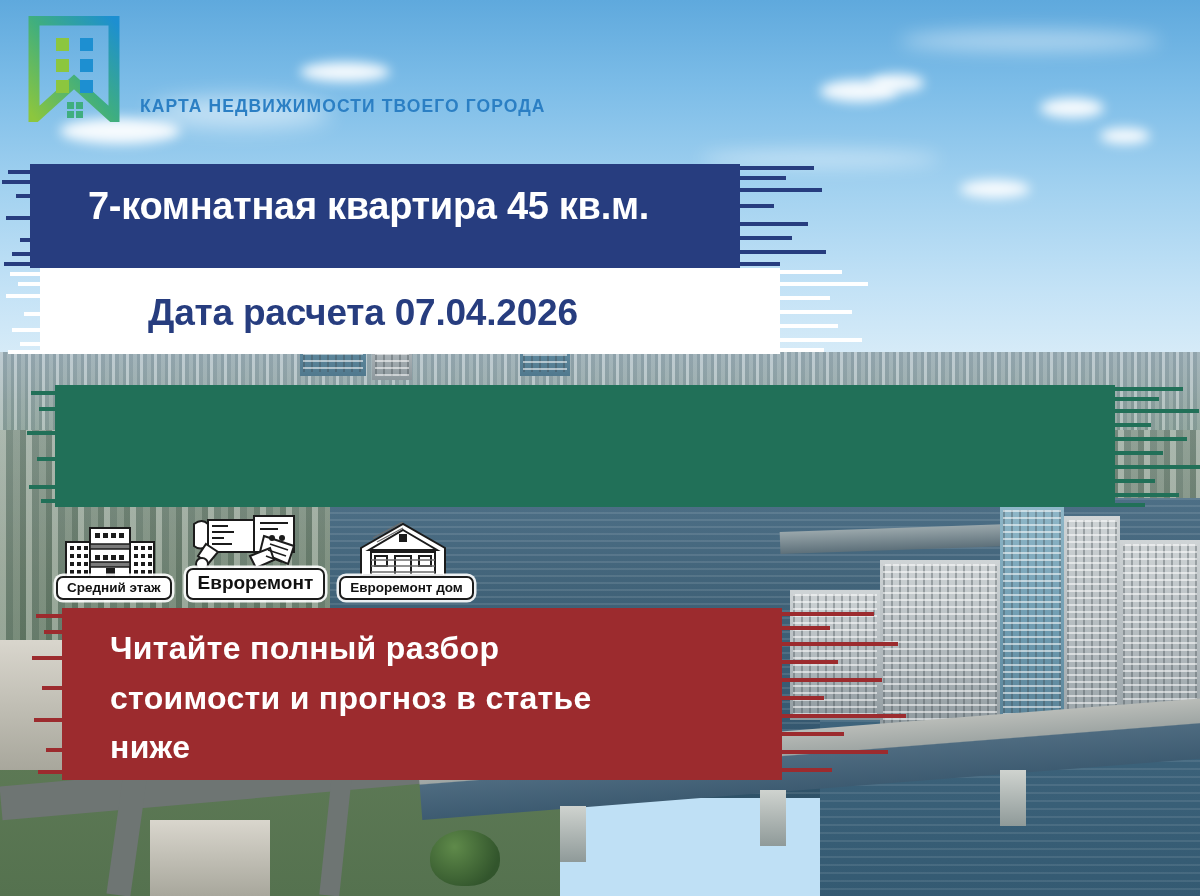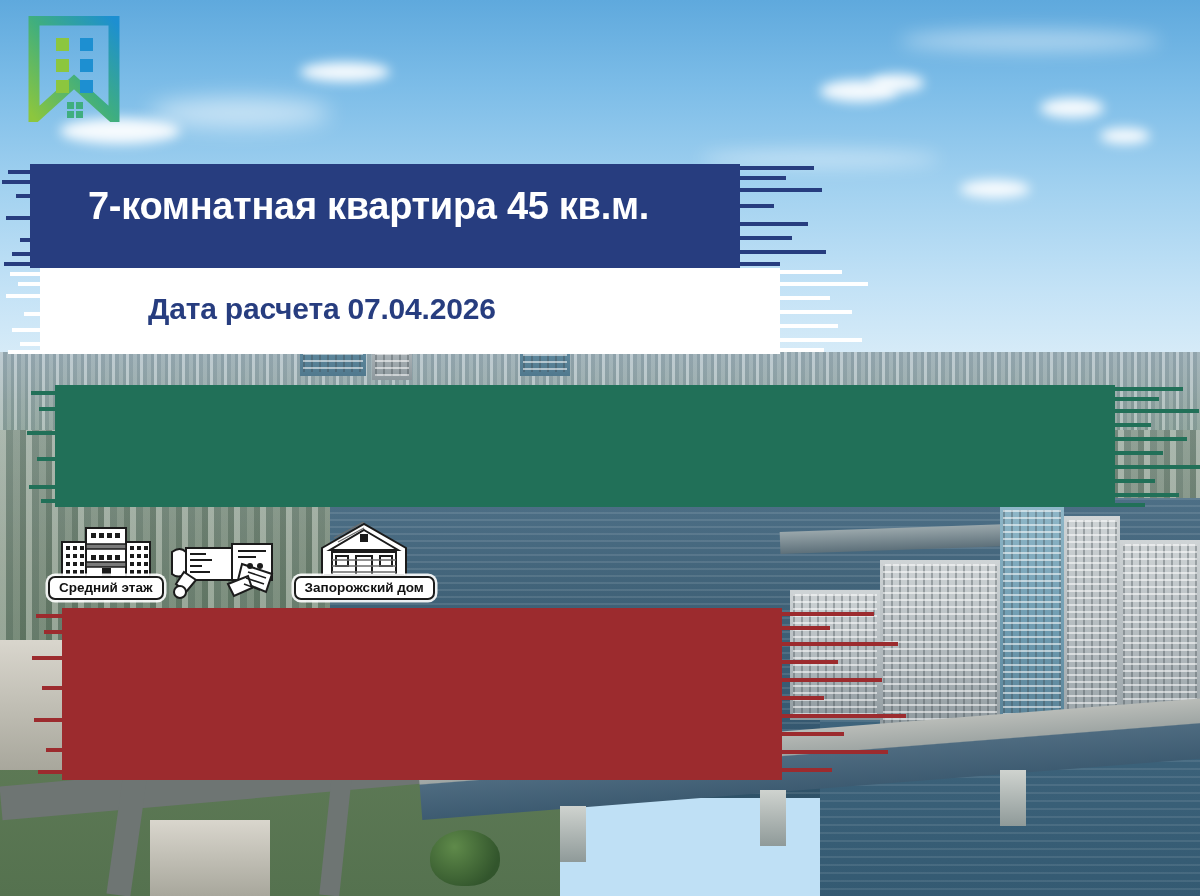--- a/index.html
+++ b/index.html
@@ -215,21 +215,21 @@
     font-size: 38px;
     font-weight: bold;
     letter-spacing: -0.3px;
     line-height: 1.1;
   }
   .t-date {
     position:absolute;
     left: 148px; top: 292px;
     width: 620px;
     color: #273d7f;
-    font-size: 30px;
+    font-size: 37px;
     font-weight: bold;
     letter-spacing: -0.2px;
   }
   .t-addr {
     position:absolute;
     left: 150px; top: 402px;
     width: 940px;
     color:#ffffff;
     font-size: 32px;
     font-weight: bold;
@@ -284,20 +284,21 @@
     margin-top: -4px;
     background:#ffffff;
     color:#111111;
     border: 2.5px solid #1b1b1b;
     border-radius: 7px;
     padding: 2px 9px 3px;
     font-size: 13.5px;
     font-weight: bold;
     white-space: nowrap;
     box-shadow: 0 0 0 2.5px rgba(255,255,255,.9);
+    margin-left: 8px;
   }
   .badge.wide .badge-label { font-size: 19px; padding: 2px 10px 4px; }
 </style>
 </head>
 <body>
 
 <div class="poster">
 
   <div class="bg">
     <div class="sky"></div>
@@ -367,20 +368,21 @@
       <rect x="52" y="22" width="13" height="13" fill="#1d8fd1"></rect>
       <rect x="52" y="43" width="13" height="13" fill="#1d8fd1"></rect>
       <rect x="52" y="64" width="13" height="13" fill="#1d8fd1"></rect>
       <g fill="#3fae7f">
         <rect x="39" y="86" width="7" height="7"></rect>
         <rect x="48" y="86" width="7" height="7"></rect>
         <rect x="39" y="95" width="7" height="7"></rect>
         <rect x="48" y="95" width="7" height="7"></rect>
       </g>
     </svg>
+    <div class="logo-tag">КАРТА НЕДВИЖИМОСТИ ТВОЕГО ГОРОДА</div>
   </div>
 
   <div class="brush banner-title">
     <div class="body"></div>
     <div class="streak" style="left:-22px;  top:6px;   width:64px;"></div>
     <div class="streak" style="left:-28px;  top:16px;  width:72px;"></div>
     <div class="streak" style="left:-14px;  top:30px;  width:52px;"></div>
     <div class="streak" style="left:-24px;  top:52px;  width:66px;"></div>
     <div class="streak" style="left:-10px;  top:74px;  width:42px;"></div>
     <div class="streak" style="left:-18px;  top:88px;  width:56px;"></div>
@@ -509,20 +511,21 @@
             <circle cx="80" cy="24" r="3"></circle>
             <circle cx="90" cy="24" r="3"></circle>
           </g>
           <g stroke="#1b1b1b" stroke-width="1.6" fill="none">
             <path d="M78 30 l18 6"></path>
               <path d="M76 36 l18 6"></path>
               <path d="M74 42 l16 6"></path>
           </g>
         </svg>
       </div>
+      <div class="badge-label">Евроремонт</div>
     </div>
 
     <div class="badge">
       <div class="badge-icon">
         <svg width="104" height="58" viewBox="0 0 104 58">
           <g stroke="#1b1b1b" stroke-width="2" fill="#ffffff">
             <path d="M10 26 L52 2 L94 26 L94 54 L10 54 Z"></path>
             <rect x="20" y="30" width="64" height="24"></rect>
             <rect x="44" y="34" width="16" height="20"></rect>
             <rect x="24" y="34" width="12" height="10"></rect>
@@ -535,21 +538,21 @@
               <path d="M20 50 h64"></path>
             <path d="M22 16 L52 0"></path>
               <path d="M26 20 L52 6"></path>
           </g>
           <g fill="#1b1b1b">
             <rect x="12" y="52" width="80" height="4"></rect>
             <rect x="48" y="12" width="8" height="8"></rect>
           </g>
         </svg>
       </div>
-      <div class="badge-label">Запорожский дом</div>
+      <div class="badge-label">Евроремонт дом</div>
     </div>
 
   </div>
 
   <div class="brush banner-cta">
     <div class="body"></div>
     <div class="streak" style="left:-26px; top:6px;   width:68px;"></div>
     <div class="streak" style="left:-18px; top:22px;  width:50px;"></div>
     <div class="streak" style="left:-30px; top:48px;  width:76px;"></div>
     <div class="streak" style="left:-20px; top:78px;  width:58px;"></div>
@@ -560,14 +563,19 @@
     <div class="streak" style="left:710px; top:18px;  width:58px;"></div>
     <div class="streak" style="left:716px; top:34px;  width:120px;"></div>
     <div class="streak" style="left:710px; top:52px;  width:66px;"></div>
     <div class="streak" style="left:716px; top:70px;  width:104px;"></div>
     <div class="streak" style="left:710px; top:88px;  width:52px;"></div>
     <div class="streak" style="left:716px; top:106px; width:128px;"></div>
     <div class="streak" style="left:710px; top:124px; width:72px;"></div>
     <div class="streak" style="left:716px; top:142px; width:110px;"></div>
     <div class="streak" style="left:710px; top:160px; width:60px;"></div>
   </div>
+  <div class="t-cta">
+    <div>Читайте полный разбор</div>
+    <div>стоимости и прогноз в статье</div>
+    <div>ниже</div>
+  </div>
 
 </div>
 
 </body></html>

